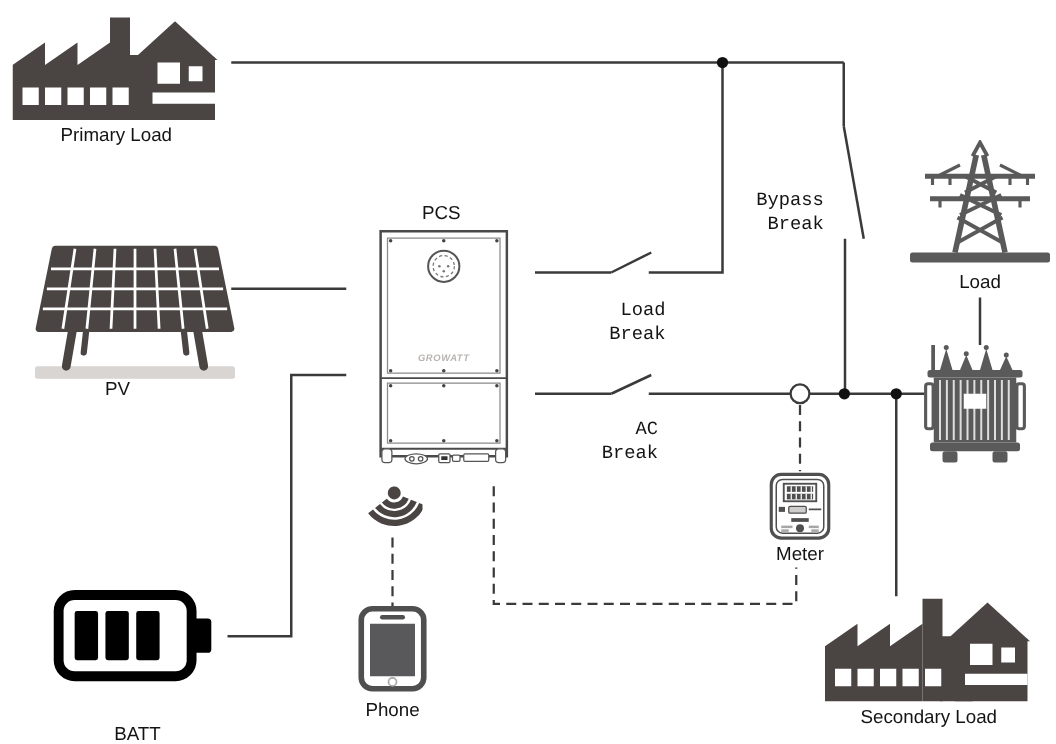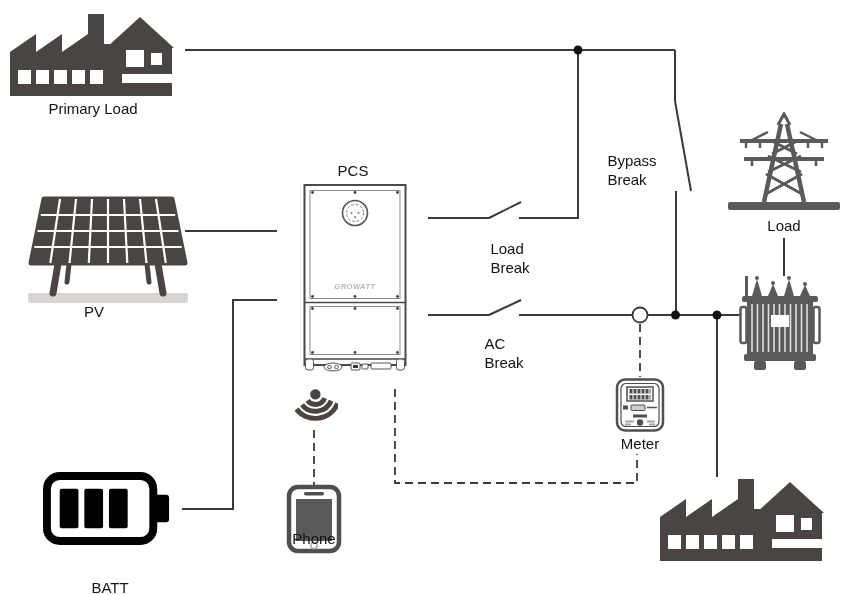--- a/index.html
+++ b/index.html
@@ -2,22 +2,22 @@
 <html style="--c-background: #ffffff; --c-line: #3a3a3a; --c-text: #141414; --c-icon: #4a4442; --c-icon2: #5a5a5a; --c-icon3: #4f4f4f; --c-pv_base: #d8d5d3; --c-logo: #b9b4b2;"><head>
 <meta charset="utf-8">
 <style>
   html,body{margin:0;padding:0;background:#fff;}
   .stage{position:relative;width:845px;height:595px;background:var(--c-background,#fff);overflow:hidden;
          font-family:"Liberation Sans",sans-serif;}
   .stage svg{display:block;}
   .abs{position:absolute;}
   .wires{position:absolute;left:0;top:0;}
   .lbl{position:absolute;font-size:15px;color:var(--c-text,#141414);white-space:nowrap;
-       transform:translateX(-50%);text-align:left;line-height:19px;}
-  .lbl div{display:block;}
+       transform:translateX(-50%);text-align:right;line-height:19px;}
+  .lbl div{display:block;font-family:Liberation Mono, monospace;}
 </style>
 </head>
 <body>
 
 <div class="stage">
 
   <svg width="0" height="0" style="position:absolute" aria-hidden="true">
     <defs>
       <symbol id="sym-factory" viewBox="0 0 168 86">
         <g fill="var(--c-icon,#4a4442)">
@@ -250,23 +250,24 @@
       <rect x="59" y="181" width="6" height="5" rx="1"></rect>
       <rect x="68" y="180" width="20" height="6" rx="1"></rect>
     </g>
     <rect x="50" y="182" width="5" height="3" fill="#333"></rect>
   </svg>
 
   <div class="lbl" style="left:93px;top:99px">Primary Load</div>
   <div class="lbl" style="left:94px;top:302px">PV</div>
   <div class="lbl" style="left:110px;top:578px">BATT</div>
   <div class="lbl" style="left:353px;top:161px">PCS</div>
-  <div class="lbl" style="left:314px;top:529px">Phone</div>
+  <div class="lbl" style="left:314px;top:559px">Phone</div>
   <div class="lbl" style="left:784px;top:216px">Load</div>
   <div class="lbl" style="left:640px;top:434px">Meter</div>
+  <div class="lbl" style="left:743px;top:564px">Secondary Load</div>
 
   <div class="lbl" style="left:632px;top:151px">
     <div>Bypass</div>
     <div>Break</div>
   </div>
   <div class="lbl" style="left:510px;top:239px">
     <div>Load</div>
     <div>Break</div>
   </div>
   <div class="lbl" style="left:504px;top:334px">

